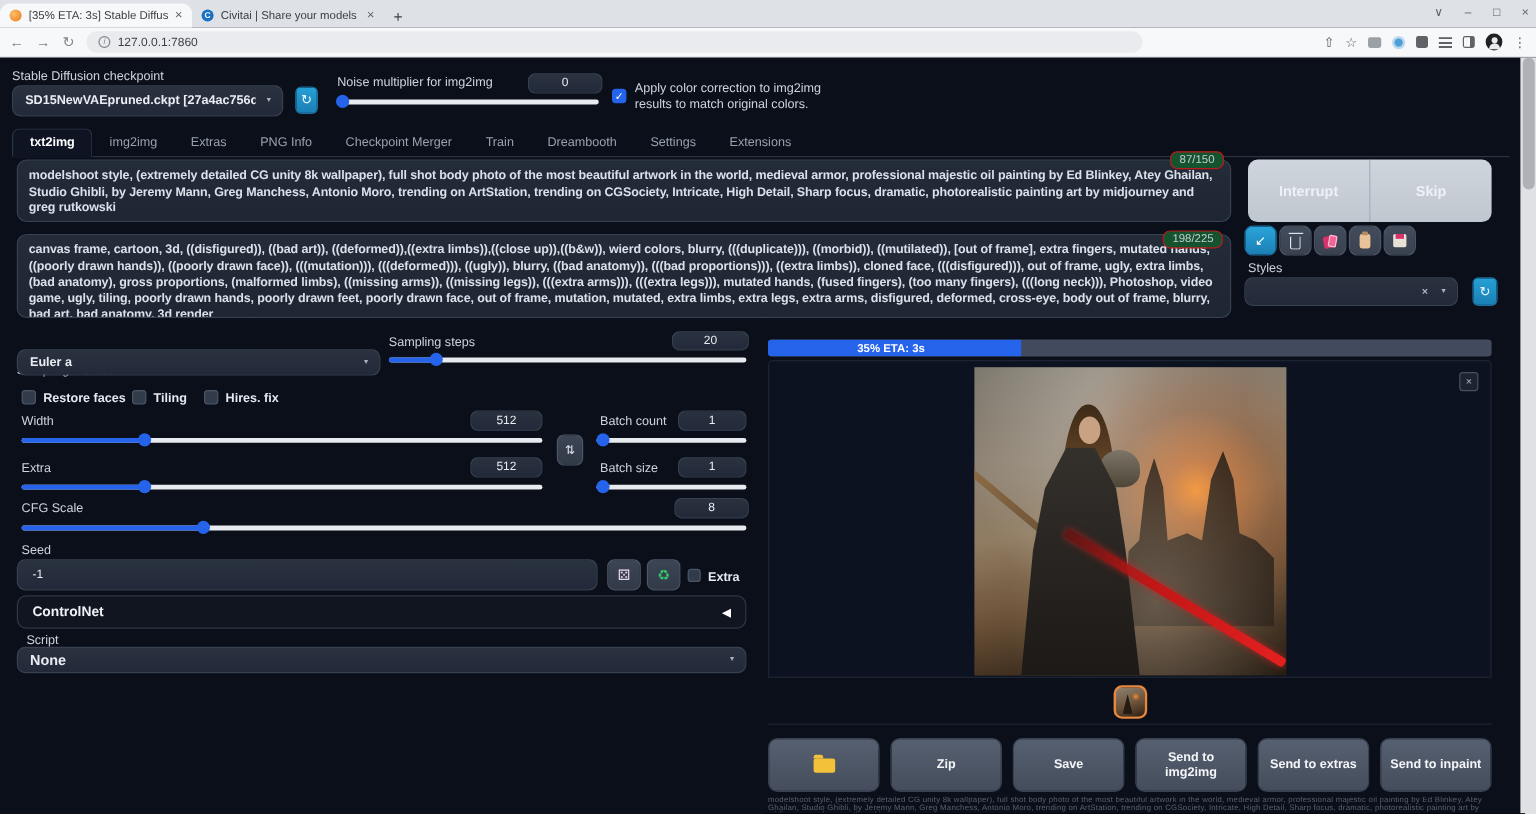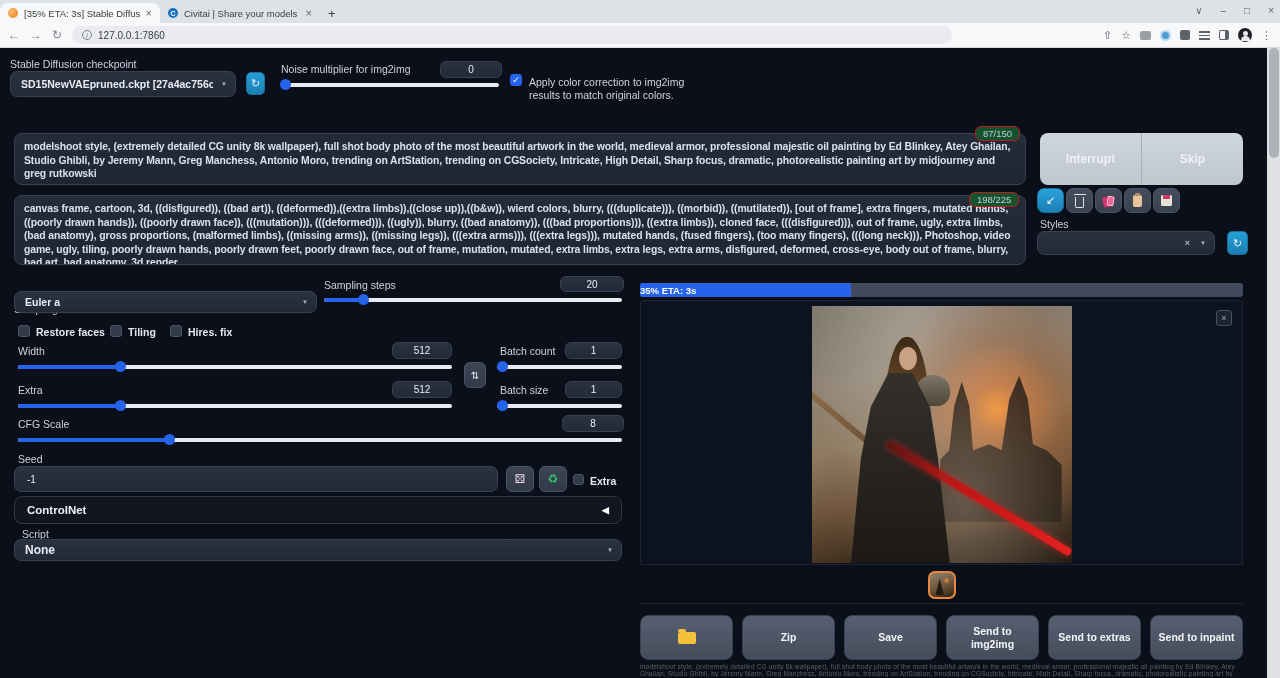--- a/index.html
+++ b/index.html
@@ -66,21 +66,21 @@
   .cards-ic::before { content:""; position:absolute; left:0; top:2px; width:7px; height:10px; background:#d6336c; border-radius:1.5px; transform:rotate(-12deg); }
   .cards-ic::after { content:""; position:absolute; left:4px; top:1px; width:7px; height:10px; background:#f06595; border-radius:1.5px; transform:rotate(10deg); box-shadow:inset 0 0 0 1px #fcc2d7; }
   .clip-ic { width:9px; height:12px; background:#e8c39a; border-radius:2px; position:relative; }
   .clip-ic::before { content:""; position:absolute; left:2px; top:-2px; width:5px; height:3px; background:#b08d62; border-radius:1px; }
   .save-ic { width:11px; height:11px; background:#e8e2d6; border-radius:1.5px; position:relative; }
   .save-ic::before { content:""; position:absolute; left:2px; top:0; width:7px; height:4px; background:#d6336c; }
   .trash-ic { width:9px; height:11px; border:1.2px solid #dfe3ea; border-top:none; border-radius:0 0 2px 2px; position:relative; margin-top:3px; }
   .trash-ic::before { content:""; position:absolute; left:-2.5px; top:-3px; width:12px; height:1.5px; background:#dfe3ea; }
 
   .progress { position:absolute; left:640px; top:235px; width:603px; height:14px; background:#414b5d; border-radius:3px; overflow:hidden; }
-  .progress .pfill { height:100%; background:#2563eb; display:flex; align-items:center; justify-content:flex-start; padding-right:6px; font-size:9.5px; font-weight:700; color:#fff; white-space:nowrap; }
+  .progress .pfill { height:100%; background:#2563eb; display:flex; align-items:center; justify-content:center; padding-right:6px; font-size:9.5px; font-weight:700; color:#fff; white-space:nowrap; }
 
   .preview { position:absolute; left:640px; top:252px; width:603px; height:265px; background:#0d1220; border:1px solid #1c2432; border-radius:4px 4px 0 0; }
   .art { position:absolute; left:171px; top:5px; width:260px; height:257px; overflow:hidden; background:linear-gradient(168deg,#7b766c 0%, #8e8272 28%, #8f7b61 48%, #6d5339 68%, #3c2c1d 86%, #221910 100%); }
   .art .cloud { position:absolute; inset:0; background:radial-gradient(ellipse at 42% 16%, rgba(205,200,190,0.5), transparent 55%); }
   .art .glow { position:absolute; inset:0; background:radial-gradient(circle at 71% 40%, rgba(255,150,50,0.95) 0%, rgba(235,115,35,0.55) 10%, rgba(160,75,25,0.3) 28%, transparent 52%); }
   .art .castle { position:absolute; right:4%; top:26%; width:48%; height:58%; background:#241b13; opacity:0.88;
     clip-path:polygon(0 100%, 3% 58%, 10% 52%, 14% 22%, 20% 6%, 26% 22%, 29% 52%, 42% 48%, 52% 52%, 58% 18%, 66% 2%, 73% 18%, 77% 48%, 88% 52%, 100% 62%, 100% 100%); }
   .art .fog { position:absolute; inset:0; background:radial-gradient(ellipse at 58% 76%, rgba(195,180,160,0.38), transparent 58%); }
   .art .hair { position:absolute; left:28%; top:12%; width:17%; height:58%; background:linear-gradient(#3c2a17,#7a5530 55%, #a8763f); border-radius:48% 48% 40% 40%; }
   .art .face { position:absolute; left:33.5%; top:16%; width:7%; height:9%; background:#c9a183; border-radius:50%; }
@@ -165,22 +165,33 @@
     <div class="numbox" style="left:440px; top:13px; width:62px; height:17px;">0</div>
     <div class="slider" style="left:281px; top:30px; width:218px;">
       <div class="track"></div>
         <div class="fill" style="width:2%;"></div>
         <div class="knob" style="left:2%;"></div>
     </div>
 
     <div class="cbx checked" style="left:510px; top:26px;">
         <span>✓</span>
       </div>
-    <div class="lbl" style="left:529px; top:28px; width:160px; line-height:13px;">Apply color correction to img2img results to match original colors.</div>
-
+    <div class="lbl" style="left:529px; top:20px; width:160px; line-height:13px;">Apply color correction to img2img results to match original colors.</div>
+
+    <div class="tabnav">
+      <div class="tn-item active">txt2img</div>
+      <div class="tn-item">img2img</div>
+      <div class="tn-item">Extras</div>
+      <div class="tn-item">PNG Info</div>
+      <div class="tn-item">Checkpoint Merger</div>
+      <div class="tn-item">Train</div>
+      <div class="tn-item">Dreambooth</div>
+      <div class="tn-item">Settings</div>
+      <div class="tn-item">Extensions</div>
+    </div>
 
     <div class="counter" style="left:975px; top:78px;">87/150</div>
     <div class="ta" style="top:85px; height:52px;">modelshoot style, (extremely detailed CG unity 8k wallpaper), full shot body photo of the most beautiful artwork in the world, medieval armor, professional majestic oil painting by Ed Blinkey, Atey Ghailan, Studio Ghibli, by Jeremy Mann, Greg Manchess, Antonio Moro, trending on ArtStation, trending on CGSociety, Intricate, High Detail, Sharp focus, dramatic, photorealistic painting art by midjourney and greg rutkowski</div>
 
     <div class="counter" style="left:969px; top:144px;">198/225</div>
     <div class="ta" style="top:147px; height:70px;">canvas frame, cartoon, 3d, ((disfigured)), ((bad art)), ((deformed)),((extra limbs)),((close up)),((b&amp;w)), wierd colors, blurry, (((duplicate))), ((morbid)), ((mutilated)), [out of frame], extra fingers, mutated hands, ((poorly drawn hands)), ((poorly drawn face)), (((mutation))), (((deformed))), ((ugly)), blurry, ((bad anatomy)), (((bad proportions))), ((extra limbs)), cloned face, (((disfigured))), out of frame, ugly, extra limbs, (bad anatomy), gross proportions, (malformed limbs), ((missing arms)), ((missing legs)), (((extra arms))), (((extra legs))), mutated hands, (fused fingers), (too many fingers), (((long neck))), Photoshop, video game, ugly, tiling, poorly drawn hands, poorly drawn feet, poorly drawn face, out of frame, mutation, mutated, extra limbs, extra legs, extra arms, disfigured, deformed, cross-eye, body out of frame, blurry, bad art, bad anatomy, 3d render</div>
 
     <div class="lbl" style="left:14px; top:231px;margin-top:24px;">Sampling method</div>
     <div class="dd" style="left:14px; top:243px; width:303px; height:22px;">
       <span>Euler a</span>

